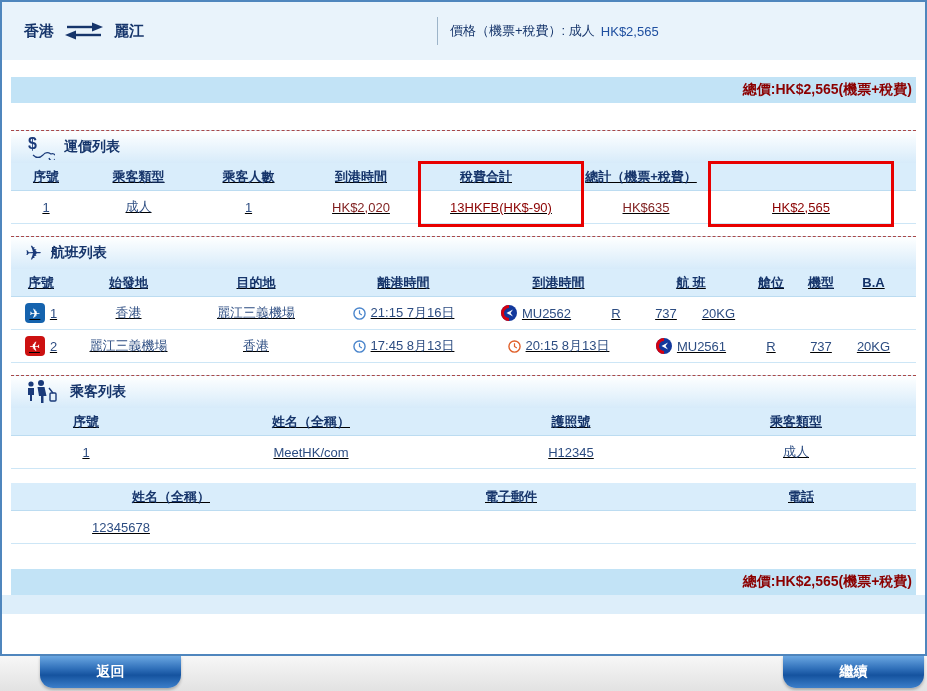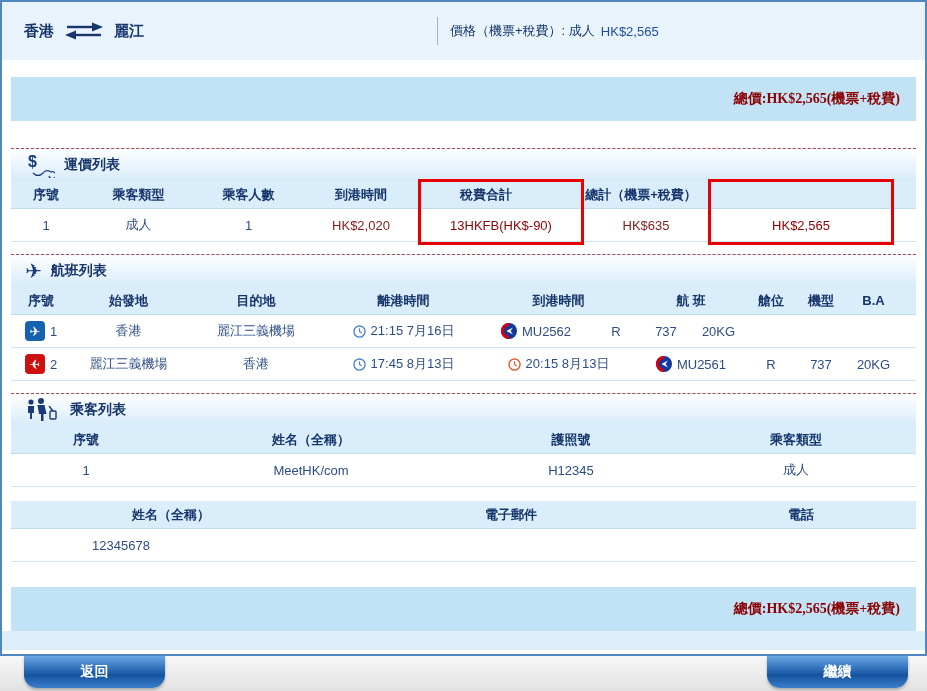--- a/index.html
+++ b/index.html
@@ -17,34 +17,34 @@
     color:#16356b; font-size:15px; font-weight:bold; }
   .hdr-divider { position:absolute; left:435px; top:15px; width:1px; height:28px;
     background:#9db4c9; }
   .hdr-price { position:absolute; left:448px; top:0; height:58px;
     display:flex; align-items:center; gap:6px; font-size:13px; }
   .hdr-price .lbl { color:#16356b; }
   .hdr-price .val { color:#1f4fa0; }
 
   
   .content { padding:0 9px; }
-  .total-bar { height:44px; background:#c2e3f6; display:flex;
-    align-items:center; justify-content:flex-end; padding-right:16px;
-    color:#8b0000; font-size:14px; font-weight:bold;font-family:Liberation Serif, serif; }
+  .total-bar { height:26px; background:#c2e3f6; display:flex;
+    align-items:center; justify-content:flex-end; padding-right:4px;
+    color:#8b0000; font-size:14px; font-weight:bold; }
   .total-bar.top { margin-top:17px; }
   .total-bar.bottom { margin-top:13px; }
 
   
   .sec-header { margin-top:0; height:33px; border-top:1px dashed #a84848;
     background:linear-gradient(to bottom,#feffff,#d7ebfa);
     display:flex; align-items:center; gap:9px; padding-left:14px; }
   .sec-title { color:#16356b; font-size:14px; font-weight:bold; }
   .sec-icon { display:flex; align-items:flex-end; color:#1a3a7a; }
 
-  .tbl { position:relative; }
+  .tbl { position:relative;text-decoration:underline; }
   .tbl-head { display:flex; align-items:center; height:28px; background:#d9edfb;
     color:#16356b; font-size:13px; font-weight:bold;
     border-bottom:1px solid #bcdcf1; }
   .tbl-row { display:flex; align-items:center; height:33px; background:#fff;
     color:#2d4d82; font-size:13px; border-bottom:1px solid #cde6f6; }
   .cell { text-align:center; display:flex; align-items:center;
     justify-content:center; gap:5px; }
 
   .fc0{width:70px}.fc1{width:115px}.fc2{width:105px}.fc3{width:120px}
   .fc4{width:160px}.fc5{width:130px}.fc6{width:180px}
@@ -73,21 +73,21 @@
   .clock-arr { color:#e0602a; display:flex; }
 
   
   .box-footer { height:19px; background:#ddeefa; margin-top:0; }
   .button-area { position:absolute; top:656px; left:0; width:927px; height:35px;
     background:linear-gradient(to bottom,#f7f7f7,#e2e2e2); }
   .btn { position:absolute; top:0; height:32px; width:141px; border:none;
     border-radius:0 0 13px 13px; color:#fff; font-size:14px; font-weight:bold;
     font-family:inherit; cursor:pointer;
     background:linear-gradient(to bottom,#6aa7e2 0%,#2f6fb9 40%,#15539f 60%,#3c7fca 100%);
-    box-shadow:0 2px 3px rgba(0,0,0,0.25); }
+    box-shadow:0 2px 3px rgba(0,0,0,0.25);margin-left:16px; }
   .btn-back { left:24px; }
   .btn-continue { left:767px; }
 </style>
 </head>
 <body>
 
 <div class="page">
   <div class="main-box">
 
     <div class="top-header">

